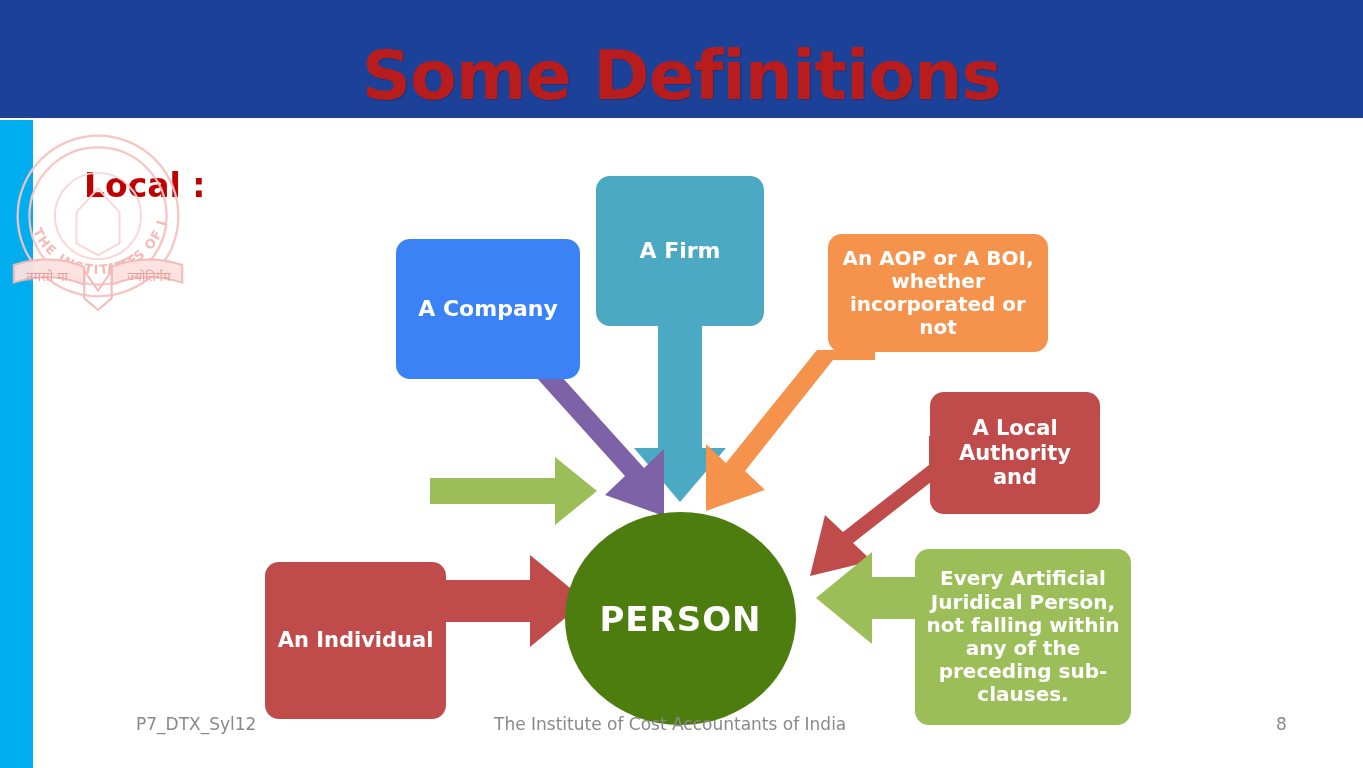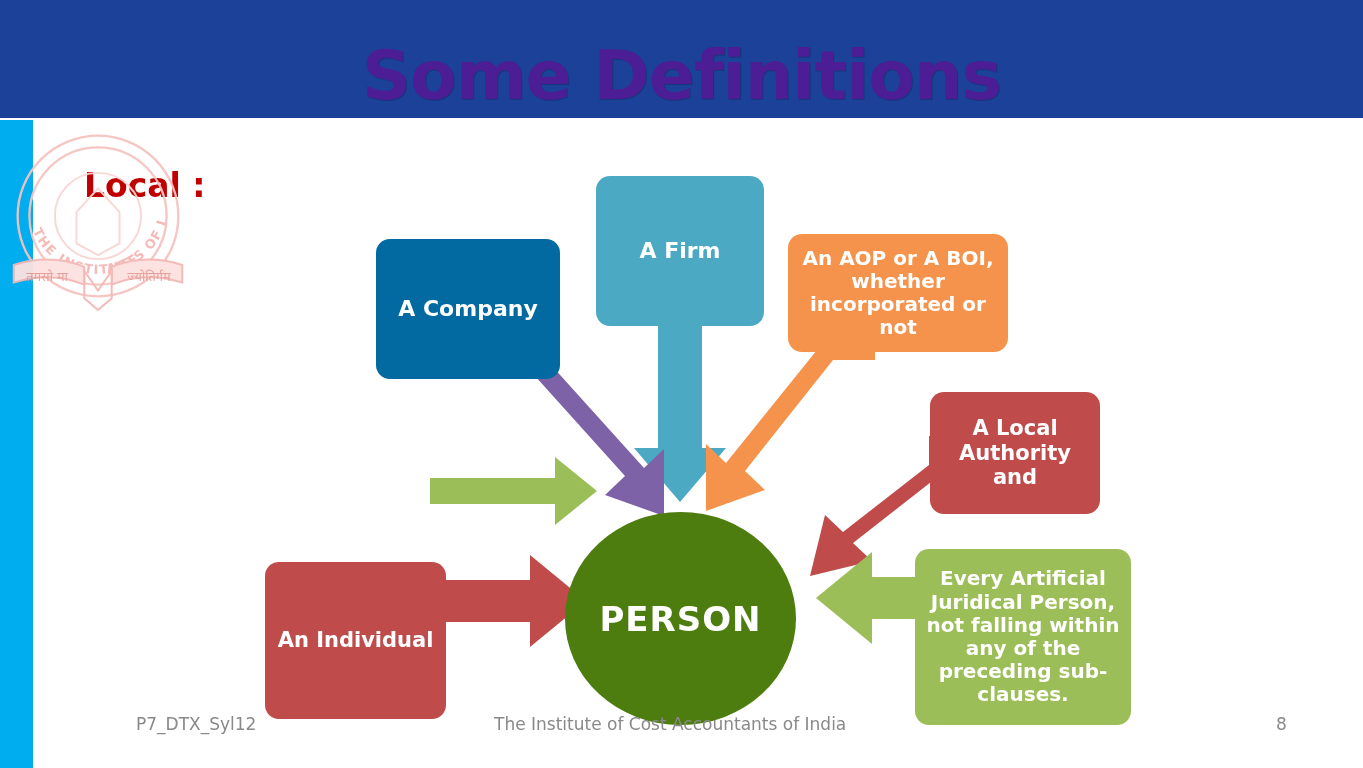--- a/index.html
+++ b/index.html
@@ -32,21 +32,21 @@
   }
   #title-text {
     position: absolute;
     left: 0;
     top: 0;
     width: 1363px;
     height: 152px;
     display: flex;
     align-items: center;
     justify-content: center;
-    color: #4c1d95;
+    color: #b91c1c;
     font-family: "DejaVu Sans", sans-serif;
     font-weight: bold;
     font-size: 68px;
     letter-spacing: -1px;
     line-height: 1;
     text-shadow: 1px 1px 0 rgba(0,0,0,0.18);
   }
 
   
   #left-accent {
@@ -93,23 +93,23 @@
     display: flex;
     align-items: center;
     justify-content: center;
     text-align: center;
     color: #ffffff;
     font-family: "DejaVu Sans", sans-serif;
     font-weight: bold;
     line-height: 1.16;
     padding: 4px 8px;
   }
-  .node-purple { background: #0369a1; }
+  .node-purple { background: #3b82f6; margin-left: 20px; }
   .node-teal   { background: #4BA9C4; }
-  .node-orange { background: #F5934D; }
+  .node-orange { background: #F5934D; margin-left: 40px; }
   .node-green  { background: #9BBE58; }
   .node-red    { background: #BF4B4B; }
 
   #node-company   { left: 376px; top: 121px; width: 184px; height: 140px; font-size: 22px; }
   #node-firm      { left: 596px; top: 58px;  width: 168px; height: 150px; font-size: 22px; text-align: center; }
   #node-aop       { left: 788px; top: 116px; width: 220px; height: 118px; font-size: 20px; }
   #node-hindu     { left: 286px; top: 278px; width: 160px; height: 130px; font-size: 21px; }
   #node-individual{ left: 265px; top: 444px; width: 181px; height: 157px; font-size: 21px; }
   #node-local     { left: 930px; top: 274px; width: 170px; height: 122px; font-size: 21px; }
   #node-artificial{ left: 915px; top: 403px; width: 216px; height: 176px; font-size: 20px; margin-top: 28px; }

